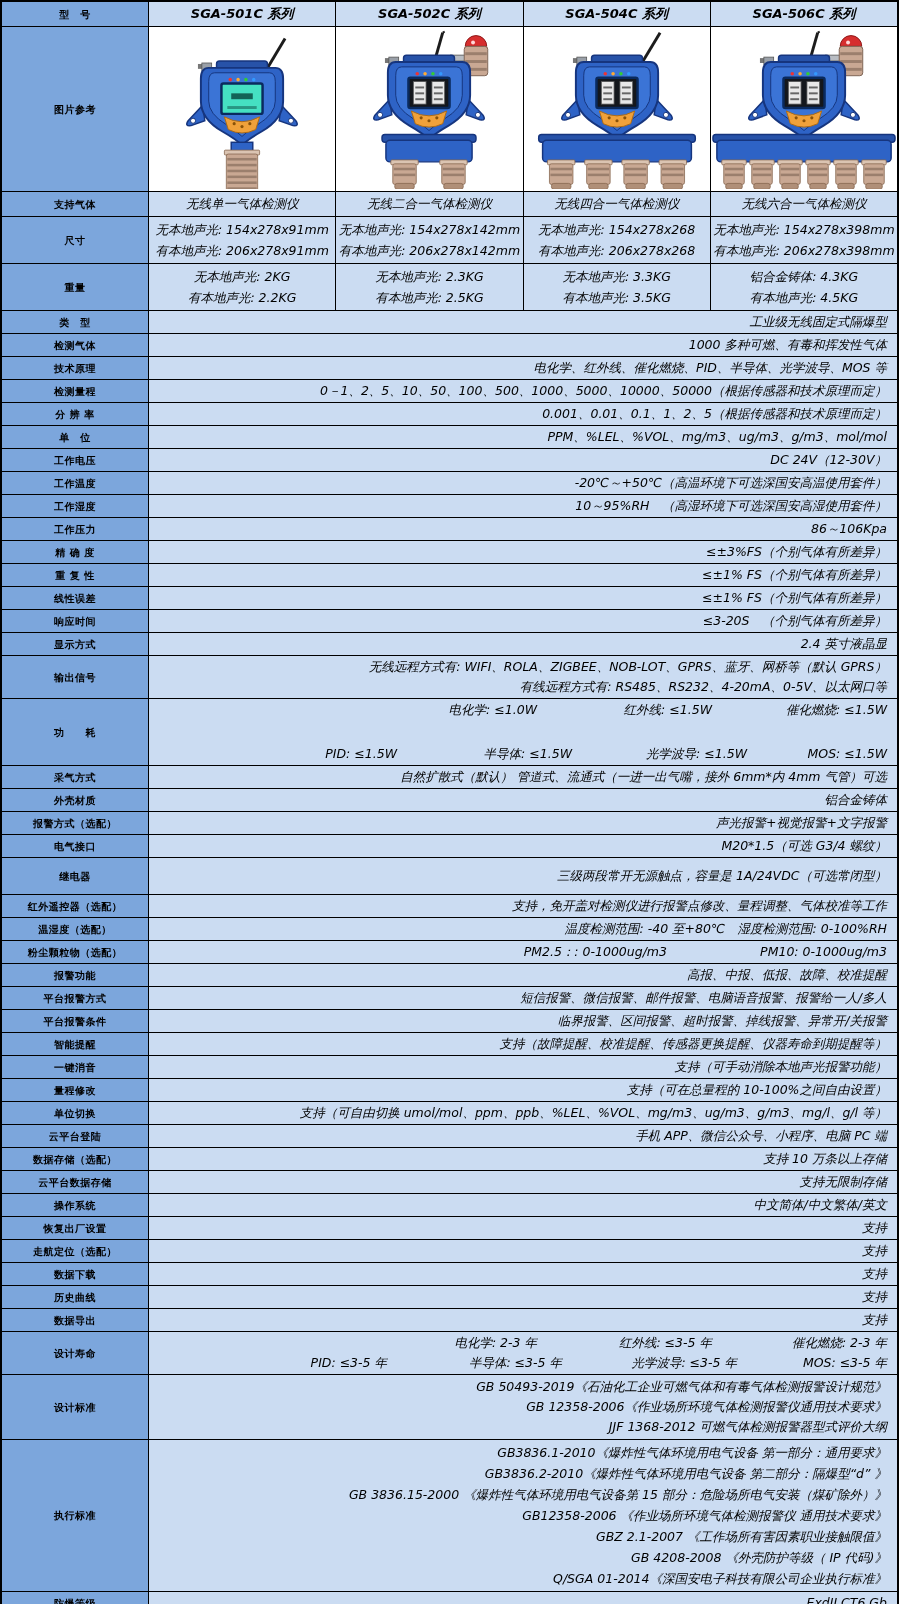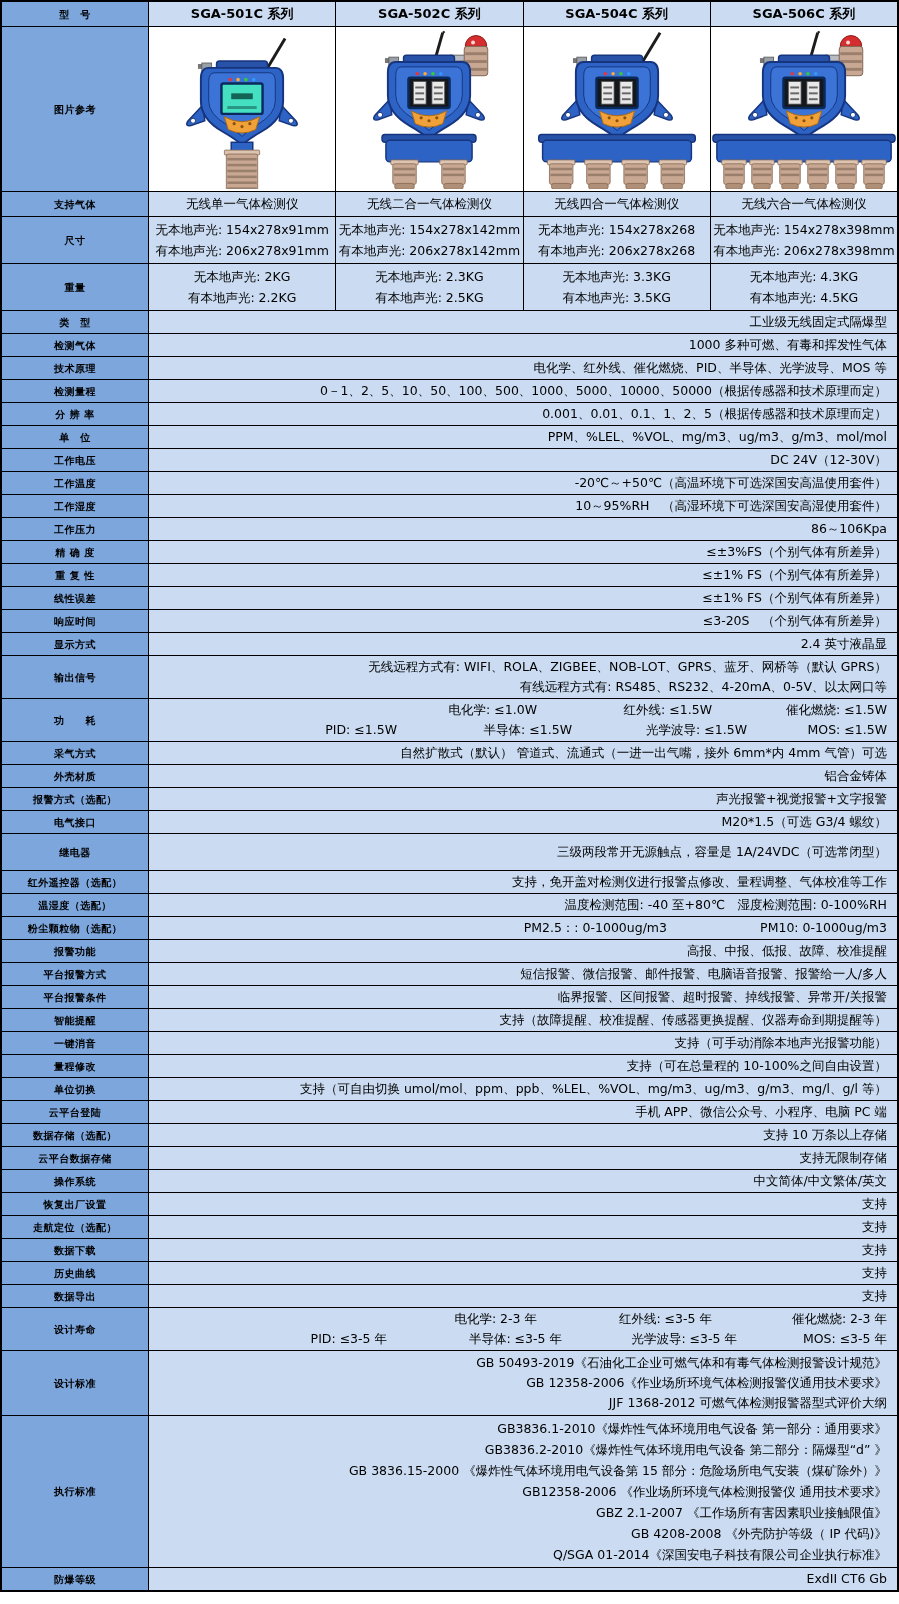--- a/index.html
+++ b/index.html
@@ -13,21 +13,21 @@
   #spec-table{
     width:895px;margin:0;border:2px solid var(--border);
   }
   .row{display:flex;border-bottom:1px solid var(--border);align-items:stretch;}
   .row:last-child{border-bottom:none;}
   .lcell{
     flex:0 0 147px;width:147px;box-sizing:border-box;background:var(--label-bg);
     border-right:1px solid var(--border);display:flex;align-items:center;justify-content:center;
     font-weight:700;font-size:10px;text-align:center;padding:0 3px;letter-spacing:.5px;line-height:17px;
   }
-  .content{flex:1;display:flex;background:var(--cell-bg);min-width:0;}
+  .content{flex:1;display:flex;background:var(--cell-bg);min-width:0;font-style:italic;}
   .ccell{
     flex:1;border-right:1px solid var(--border);display:flex;flex-direction:column;
     justify-content:center;align-items:center;text-align:center;font-size:12.5px;padding:2px 0;min-width:0;
   }
   .ccell:last-child{border-right:none;justify-content:flex-end;}
   .r-images .ccell{height:164px;background:var(--photo-bg);padding:0;justify-content:center;}
   .tcell{flex:1;display:flex;flex-direction:column;justify-content:center;padding:1px 10px;min-width:0;text-align:right;}
   .line{line-height:20px;white-space:nowrap;font-size:12.5px;}
   .row-model .line{font-weight:700;font-size:13px;}
   .row-relay .tcell{padding-top:8px;padding-bottom:8px;}
@@ -325,21 +325,21 @@
         </div>
         <div class="ccell">
           <div class="line">无本地声光: 2.3KG</div>
           <div class="line">有本地声光: 2.5KG</div>
         </div>
         <div class="ccell">
           <div class="line">无本地声光: 3.3KG</div>
           <div class="line">有本地声光: 3.5KG</div>
         </div>
         <div class="ccell">
-          <div class="line">无本地声光: 4.3KG</div>
+          <div class="line">铝合金铸体: 4.3KG</div>
           <div class="line">有本地声光: 4.5KG</div>
         </div>
       </div>
     </div>
     <div class="row r-text row-type">
       <div class="lcell">类　型</div>
       <div class="content">
         <div class="tcell">
           <div class="line">工业级无线固定式隔爆型</div>
         </div>
@@ -464,21 +464,21 @@
           <div class="line">无线远程方式有: WIFI、ROLA、ZIGBEE、NOB-LOT、GPRS、蓝牙、网桥等（默认 GPRS）</div>
           <div class="line">有线远程方式有: RS485、RS232、4-20mA、0-5V、以太网口等</div>
         </div>
       </div>
     </div>
     <div class="row r-segments row-power">
       <div class="lcell">功　　耗</div>
       <div class="content">
         <div class="tcell">
           <div class="line"><span class="seg" style="width: 120px;">电化学: ≤1.0W</span><span class="seg" style="width: 175px;">红外线: ≤1.5W</span><span class="seg" style="width: 175px;">催化燃烧: ≤1.5W</span></div>
-          <div class="line"><span class="seg" style="width: 120px;">PID: ≤1.5W</span><span class="seg" style="width: 175px;">半导体: ≤1.5W</span><span class="seg" style="width: 175px;">光学波导: ≤1.5W</span><span class="seg" style="width: 140px;">MOS: ≤1.5W</span></div>
+          <div class="line"><span class="seg" style="width: 120px; margin-top: 24px;">PID: ≤1.5W</span><span class="seg" style="width: 175px;">半导体: ≤1.5W</span><span class="seg" style="width: 175px;">光学波导: ≤1.5W</span><span class="seg" style="width: 140px;">MOS: ≤1.5W</span></div>
         </div>
       </div>
     </div>
     <div class="row r-text row-sampling">
       <div class="lcell">采气方式</div>
       <div class="content">
         <div class="tcell">
           <div class="line">自然扩散式（默认） 管道式、流通式（一进一出气嘴，接外 6mm*内 4mm 气管）可选</div>
         </div>
       </div>

